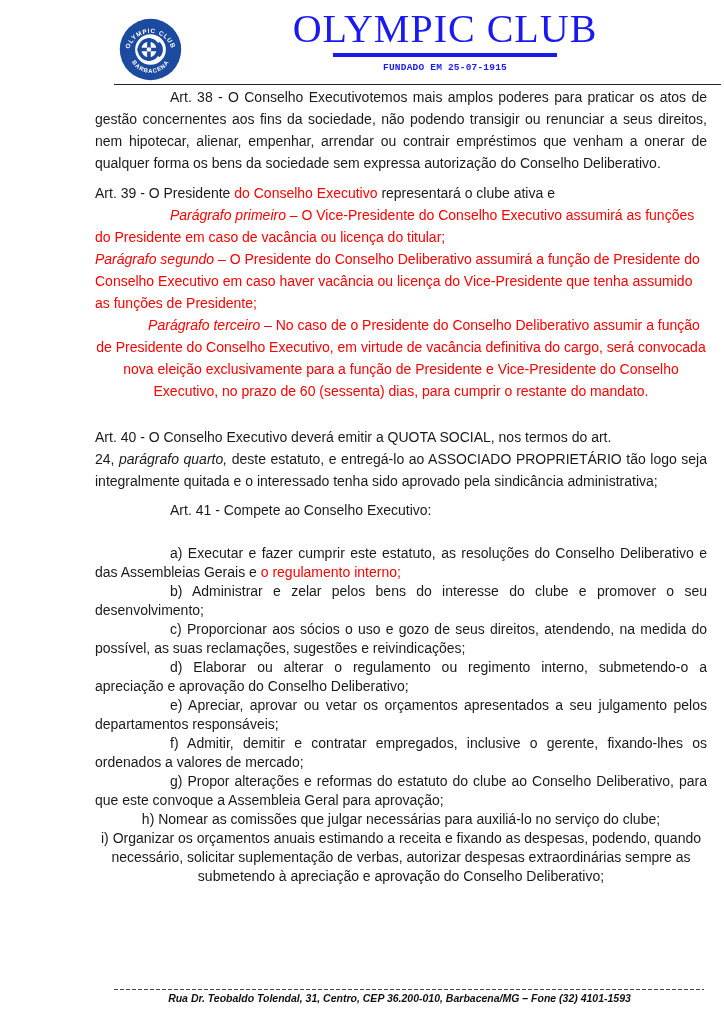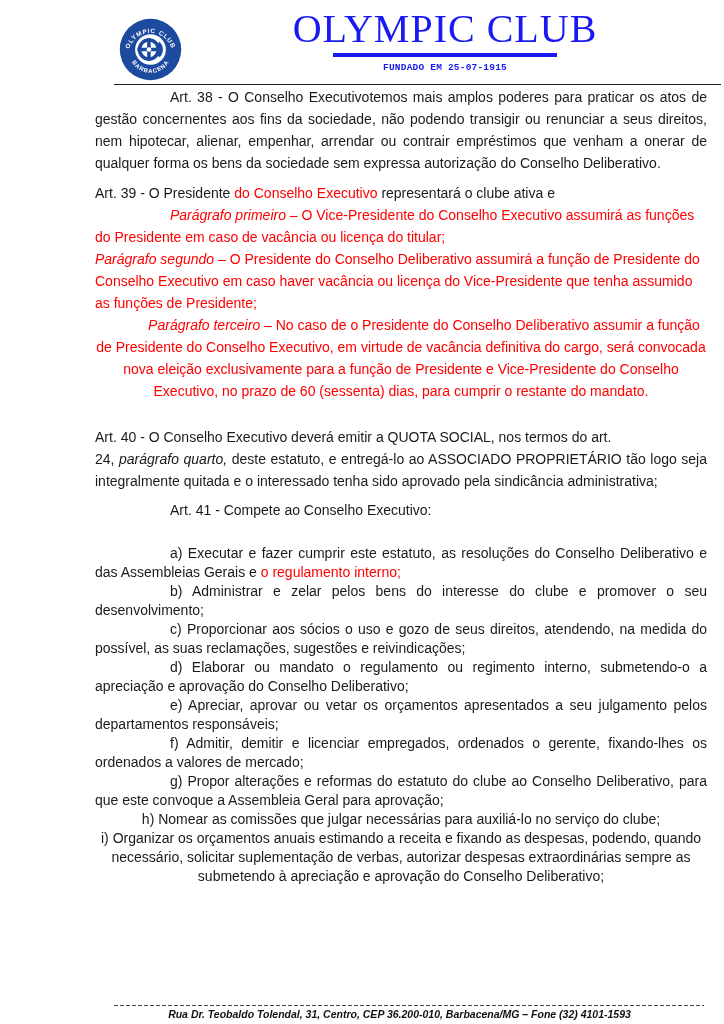--- a/index.html
+++ b/index.html
@@ -33,21 +33,21 @@
   .it{font-style:italic;}
   .mb7{margin-bottom:7px;} .mb8{margin-bottom:8px;} .mb16{margin-bottom:23px;} .mb24{margin-bottom:24px;}
   .items{line-height:19px;}
   
   .footer{position:absolute;left:0;right:0;bottom:4px;background:#fff;padding-top:3px;}
   .footer-rule{
     height:1px;margin:0 20px 2px 114px;
     background:repeating-linear-gradient(90deg,#444 0 4px,transparent 4px 6px);
   }
   .footer-address{
-    margin:0 20px 0 95px;text-align:center;
+    margin:0 20px 16px 95px;text-align:center;
     font-size:10.5px;font-weight:bold;font-style:italic;color:#111;
   }
 </style>
 </head>
 <body>
 
 <div class="page">
 
   <div class="header">
 
@@ -97,23 +97,23 @@
     <p class="para just mb7"><span>24, </span><span class="it">parágrafo quarto,</span><span> deste estatuto, e entregá-lo ao ASSOCIADO PROPRIETÁRIO tão logo seja integralmente quitada e o interessado tenha sido aprovado pela sindicância administrativa;</span></p>
 
     <div class="para ind mb16">Art. 41 - Compete ao Conselho Executivo:</div>
 
     <div class="items">
 
       <p class="para just ind"><span>a) Executar e fazer cumprir este estatuto, as resoluções do Conselho Deliberativo e das Assembleias Gerais e </span><span class="red">o regulamento interno;</span></p>
 
       <p class="para just ind">b) Administrar e zelar pelos bens do interesse do clube e promover o seu desenvolvimento;</p>
       <p class="para just ind">c) Proporcionar aos sócios o uso e gozo de seus direitos, atendendo, na medida do possível, as suas reclamações, sugestões e reivindicações;</p>
-      <p class="para just ind">d) Elaborar ou mandato o regulamento ou regimento interno, submetendo-o a apreciação e aprovação do Conselho Deliberativo;</p>
+      <p class="para just ind">d) Elaborar ou alterar o regulamento ou regimento interno, submetendo-o a apreciação e aprovação do Conselho Deliberativo;</p>
       <p class="para just ind">e) Apreciar, aprovar ou vetar os orçamentos apresentados a seu julgamento pelos departamentos responsáveis;</p>
-      <p class="para just ind">f) Admitir, demitir e licenciar empregados, ordenados o gerente, fixando-lhes os ordenados a valores de mercado;</p>
+      <p class="para just ind">f) Admitir, demitir e contratar empregados, inclusive o gerente, fixando-lhes os ordenados a valores de mercado;</p>
       <p class="para just ind">g) Propor alterações e reformas do estatuto do clube ao Conselho Deliberativo, para que este convoque a Assembleia Geral para aprovação;</p>
       <p class="para center">h) Nomear as comissões que julgar necessárias para auxiliá-lo no serviço do clube;</p>
       <p class="para center">i) Organizar os orçamentos anuais estimando a receita e fixando as despesas, podendo, quando necessário, solicitar suplementação de verbas, autorizar despesas extraordinárias sempre as submetendo à apreciação e aprovação do Conselho Deliberativo;</p>
     </div>
   </div>
 
   <div class="footer">
     <div class="footer-rule"></div>
     <div class="footer-address">Rua Dr. Teobaldo Tolendal, 31, Centro, CEP 36.200-010, Barbacena/MG – Fone (32) 4101-1593</div>
   </div>

